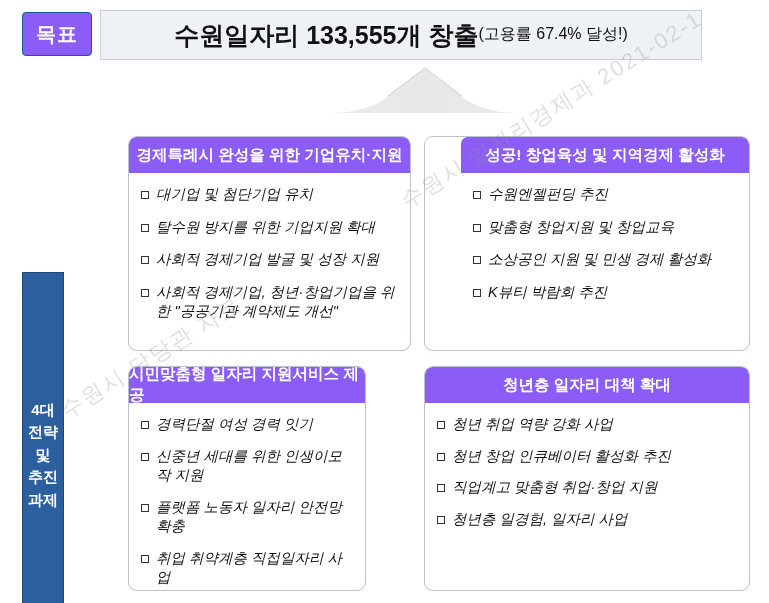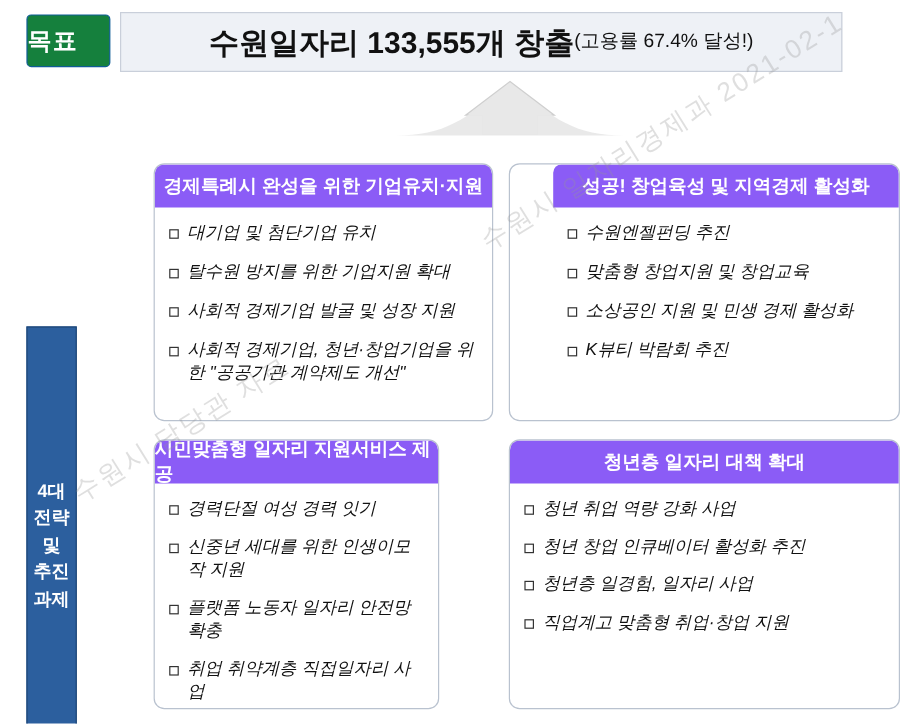--- a/index.html
+++ b/index.html
@@ -46,28 +46,29 @@
     transform-origin: left top;
   }
 
   
   .goal-badge {
     position: absolute;
     left: 22px;
     top: 12px;
     width: 70px;
     height: 44px;
-    background: #15803d;
+    background: #8b5cf6;
     border: 1px solid #0f5c96;
     border-radius: 4px;
     color: #ffffff;
     font-size: 20px;
     font-weight: bold;
     display: flex;
     align-items: center;
+    justify-content: center;
     letter-spacing: 1px;
     box-sizing: border-box;
   }
   .title-bar {
     position: absolute;
     left: 100px;
     top: 10px;
     width: 602px;
     height: 50px;
     background: #eef1f6;
@@ -271,24 +272,24 @@
   <div class="panel-head">청년층 일자리 대책 확대</div>
   <div class="panel-body">
     <ul>
       <li>
           <span class="cont">청년 취업 역량 강화 사업</span>
         </li>
       <li>
           <span class="cont">청년 창업 인큐베이터 활성화 추진</span>
         </li>
       <li>
+          <span class="cont">직업계고 맞춤형 취업·창업 지원</span>
+        </li>
+      <li>
           <span class="cont">청년층 일경험, 일자리 사업</span>
-        </li>
-      <li>
-          <span class="cont">직업계고 맞춤형 취업·창업 지원</span>
         </li>
     </ul>
   </div>
 </div>
 
 <div class="watermark">
   <div class="wm-text wm-1">수원시 일자리경제과 2021-02-1</div>
   <div class="wm-text wm-2">수원시 담당관 자료</div>
 </div>
 

